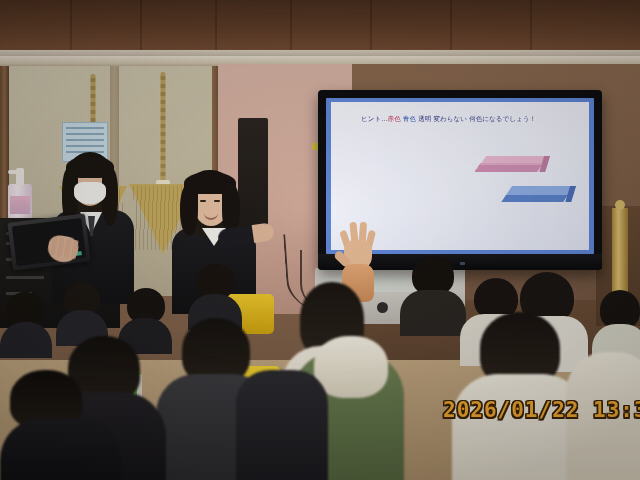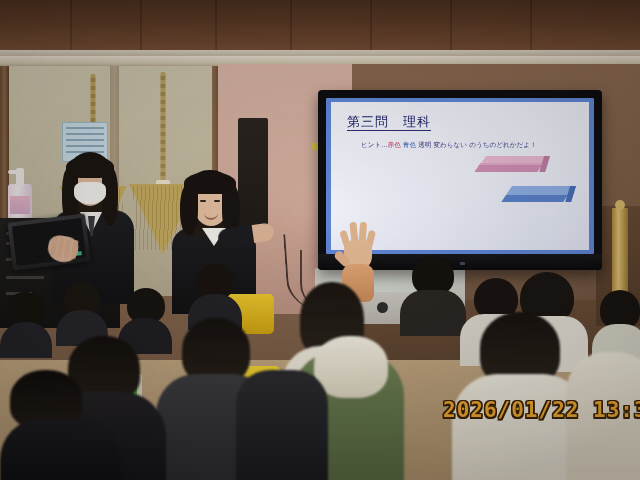--- a/index.html
+++ b/index.html
@@ -441,27 +441,26 @@
 
   <div class="tv-stand blurmid" style="left:390px;">
     <div class="slot"></div>
       <div class="knob"></div>
   </div>
 
   <div id="tv">
     <div class="glow"></div>
     <div id="screen">
       <div class="slide">
-        <div class="slide-title">第三問　理科</div>
         <div class="slide-hint">
           <span>ヒント...</span><span class="c-red">赤色</span>
           <span class="c-blue">青色</span>
           <span>透明</span>
           <span>変わらない</span>
-          <span>のうちのどれかだよ！</span>
+          <span>何色になるでしょう！</span>
         </div>
         <div class="litmus">
           <div class="paper paper-pink">
             <div class="top"></div>
               <div class="stack"></div>
               <div class="side"></div>
               <div class="end"></div>
           </div>
           <div class="paper paper-blue">
             <div class="top"></div>

